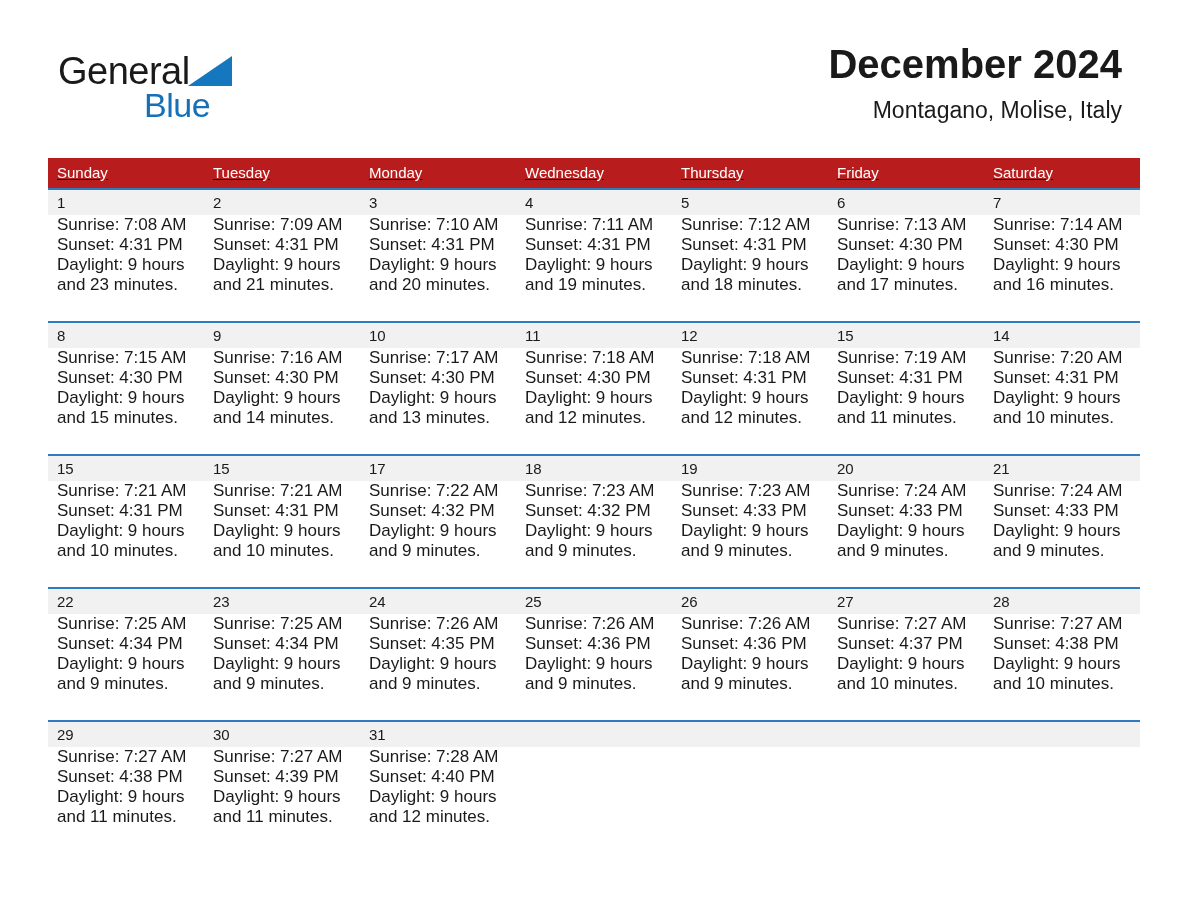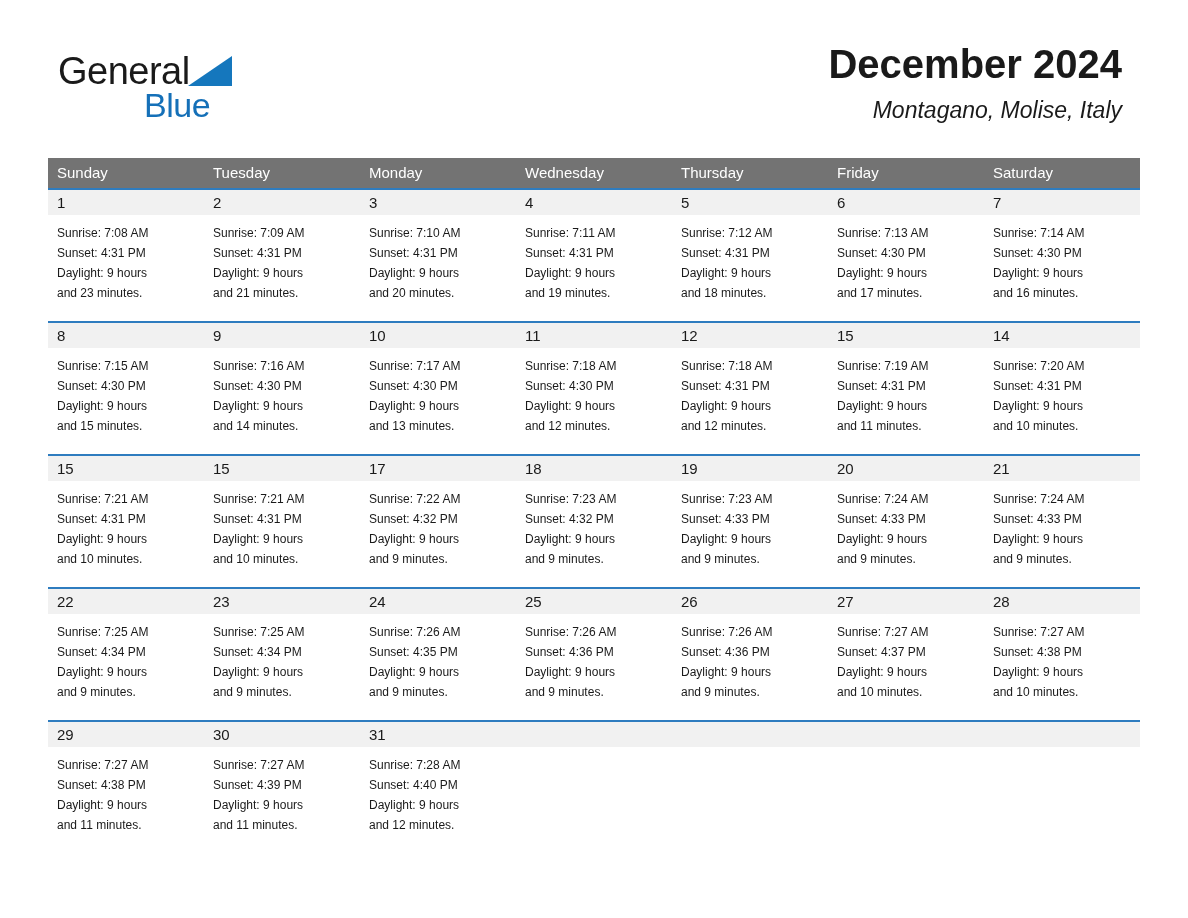--- a/index.html
+++ b/index.html
@@ -78,34 +78,34 @@
     color: #1a1a1a;
     letter-spacing: 0px;
     line-height: 1.1;
   }
   .cal-subtitle {
     font-size: 23px;
     font-weight: 400;
     color: #1a1a1a;
     margin-top: 12px;
     line-height: 1.1;
-    font-style: italic;
   }
 
   
   .calendar {
     position: absolute;
     left: 48px;
     top: 158px;
     width: 1092px;
   }
   .weekday-head {
     display: flex;
-    background: #737373;
+    background: #b91c1c;
     height: 30px;
+    text-decoration: underline;
   }
   .weekday-head .wd {
     flex: 1 1 0;
     color: #ffffff;
     font-size: 15px;
     line-height: 30px;
     padding-left: 9px;
     box-sizing: border-box;
     white-space: nowrap;
   }
@@ -143,24 +143,24 @@
     position: relative;
     z-index: 2;
     font-size: 15px;
     line-height: 25px;
     height: 25px;
     color: #1a1a1a;
   }
   .cell .info {
     position: relative;
     z-index: 2;
-    font-size: 12px;
+    font-size: 17px;
     line-height: 20px;
     color: #1a1a1a;
-    margin-top: 8px;
+    margin-top: 0;
     white-space: pre-line;
   }
   .cell.empty .daynum,
   .cell.empty .info { visibility: hidden; }
 </style>
 </head>
 <body>
 
 <div class="page">
 

